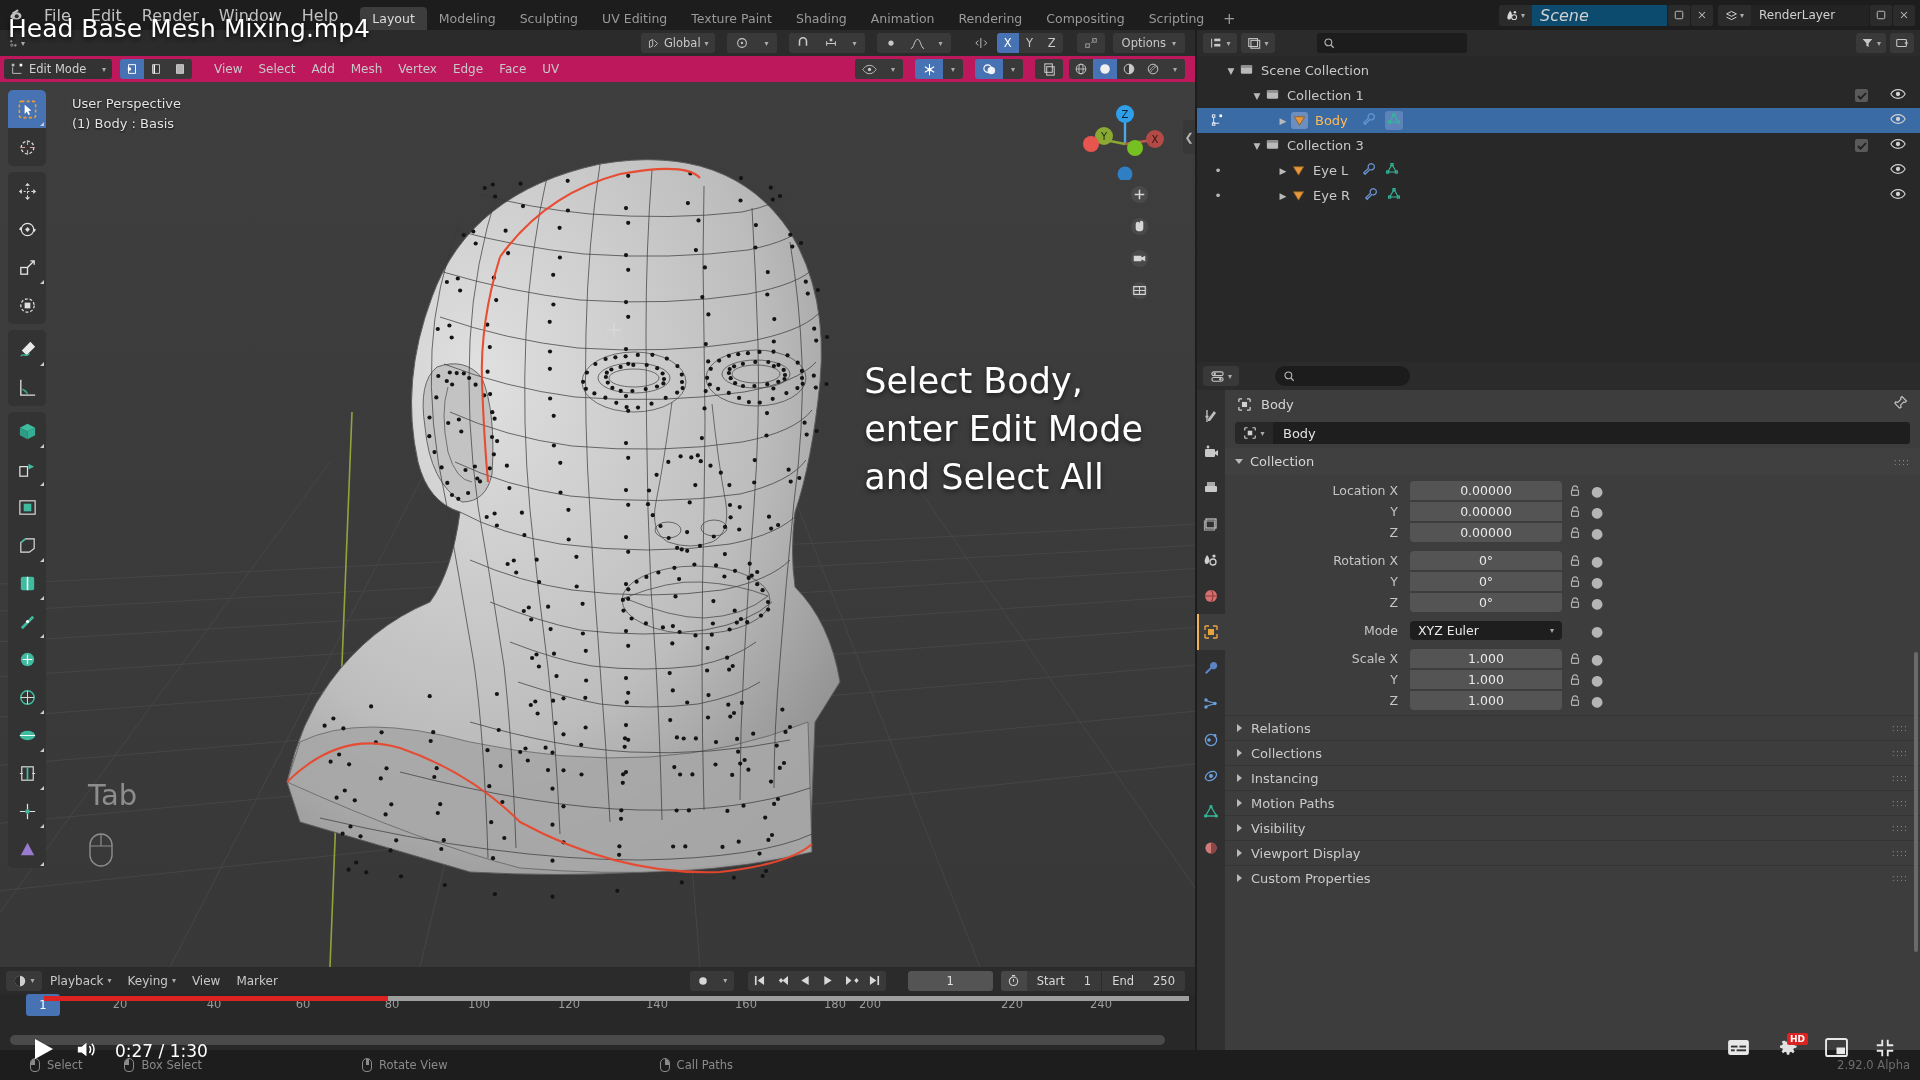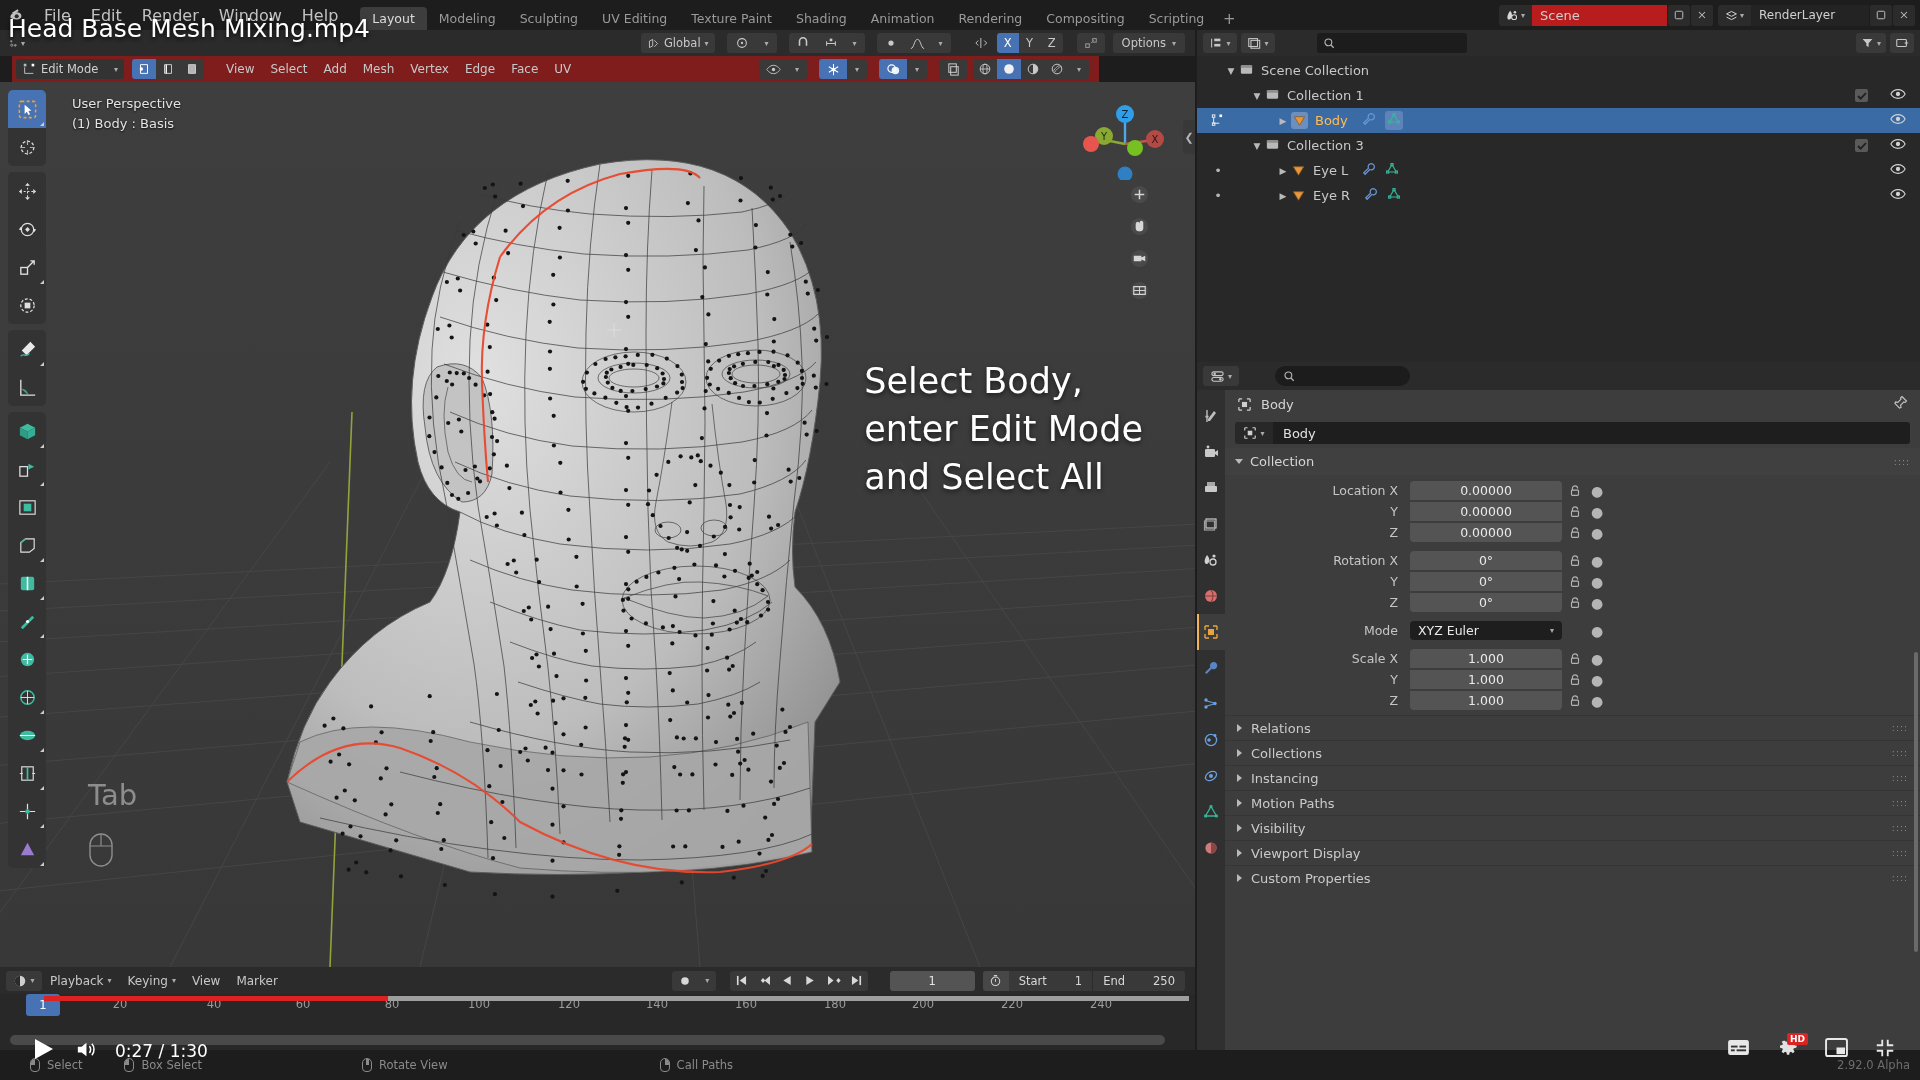--- a/index.html
+++ b/index.html
@@ -19,32 +19,32 @@
   .wsp-tabs{ display:flex; align-items:flex-end; height:30px; margin-left:12px; }
   .wsp-tab{ height:23px; padding:0 12px; display:flex; align-items:center;
     font-size:12.5px; color:#9a9a9a; border-radius:4px 4px 0 0; }
   .wsp-tab.active{ background:#3d3d3d; color:#dcdcdc; }
   .wsp-plus{ height:23px; width:26px; display:flex;align-items:center;justify-content:center;
     color:#9a9a9a; font-size:15px; }
   .topbar-right{ position:absolute; right:0; top:0; height:30px; display:flex; align-items:center; }
   .scene-widget{ display:flex; align-items:center; height:21px; margin-right:5px; }
   .scene-icon-btn{ width:33px;height:21px;background:#2b2b2b;border-radius:3px 0 0 3px;
     display:flex;align-items:center;justify-content:center;gap:2px;}
-  .scene-field{ width:135px;height:21px;background:#b91c1c;color:#d0d0d0;font-size:13px;
-    display:flex;align-items:center;padding-left:8px;}
+  .scene-field{ width:135px;height:21px;background:#0c4a6e;color:#d0d0d0;font-size:16px;
+    display:flex;align-items:center;padding-left:8px;font-style:italic;}
   .mini-btn{width:22px;height:21px;background:#2b2b2b;display:flex;align-items:center;
     justify-content:center;margin-left:1px;border-radius:2px;}
   .layer-field{ width:118px;height:21px;background:#232323;color:#d0d0d0;font-size:12px;
     display:flex;align-items:center;padding-left:8px;}
 
   
   .vp-header1{ position:absolute; left:0; top:30px; width:1195px; height:26px;
     background:#2b2b2b; display:flex; align-items:center; padding:0 4px; }
-  .vp-header2{ position:absolute; left:12px; top:56px; width:1087px; height:26px;
-    background:#7f1d1d; display:flex; align-items:center; padding:0 4px; }
+  .vp-header2{ position:absolute; left:0; top:56px; width:1195px; height:26px;
+    background:#be185d; display:flex; align-items:center; padding:0 4px; }
   .hdr-btn{ height:20px; min-width:20px; display:flex;align-items:center;justify-content:center;
     background:#393939; border-radius:3px; color:#c8c8c8; font-size:11.5px; padding:0 5px; }
   .hdr-group{ display:flex; align-items:center; margin-right:6px; }
   .hdr-group > .hdr-btn{ border-radius:0; margin:0; }
   .hdr-group > .hdr-btn:first-child{ border-radius:3px 0 0 3px; }
   .hdr-group > .hdr-btn:last-child{ border-radius:0 3px 3px 0; }
   .hdr-btn.sel{ background:#4772b3; color:#fff; }
   .hdr-btn.on{ background:#4772b3; }
   .mode-select{ height:20px; width:108px; background:#333; border-radius:3px;
     display:flex; align-items:center; color:#d0d0d0; font-size:11.5px; padding:0 6px; gap:5px; }
@@ -109,21 +109,21 @@
   .pb-btn:first-child{ border-radius:3px 0 0 3px; }
   .pb-btn:last-child{ border-radius:0 3px 3px 0; }
   .frame-field{ width:85px;height:20px; background:#545454; border-radius:3px;
     display:flex;align-items:center;justify-content:center;
     color:#e6e6e6; font-size:11.5px; }
   .se-group{ display:flex; align-items:center; height:20px; background:#393939;
     border-radius:3px; overflow:hidden; }
   .se-icon{ width:26px;height:20px; background:#474747; display:flex;
     align-items:center;justify-content:center; }
   .se-cell{ height:20px; padding:0 10px; display:flex;align-items:center;
-    gap:28px; color:#d8d8d8; font-size:11.5px; background:#393939;}
+    gap:19px; color:#d8d8d8; font-size:11.5px; background:#393939;}
   .se-cell + .se-cell{ border-left:1px solid #2b2b2b; }
 
   
   .statusbar{ position:absolute; left:0; top:1050px; width:1920px; height:30px;
     background:#1d1d1d; display:flex; align-items:center; padding-left:30px; }
   .status-item{ display:flex;align-items:center; gap:7px; margin-right:42px;
     color:#8a8a8a; font-size:11.5px; }
   .mouse-ico{ width:10px;height:14px;border:1.3px solid #8a8a8a;border-radius:5px 5px 4px 4px;
     position:relative; }
   .mouse-ico.l:before{ content:''; position:absolute; left:-0.3px;top:-0.3px;width:4px;height:6px;
@@ -1352,21 +1352,21 @@
       <div id="tl-ticks">
           <div class="tl-tick" style="left:120px">20</div>
           <div class="tl-tick" style="left:214px">40</div>
           <div class="tl-tick" style="left:303px">60</div>
           <div class="tl-tick" style="left:392px">80</div>
           <div class="tl-tick" style="left:479px">100</div>
           <div class="tl-tick" style="left:569px">120</div>
           <div class="tl-tick" style="left:657px">140</div>
           <div class="tl-tick" style="left:746px">160</div>
           <div class="tl-tick" style="left:835px">180</div>
-          <div class="tl-tick" style="left:923px">200</div>
+          <div class="tl-tick" style="left:870px">200</div>
           <div class="tl-tick" style="left:1012px">220</div>
           <div class="tl-tick" style="left:1101px">240</div>
         </div>
       <div class="tl-playhead" style="left:26px;">1</div>
     </div>
     <div class="tl-scrollbar" style="width:1155px;"></div>
   </div>
 
   <div style="position:absolute;left:44px;top:996px;width:1145px;height:5px;background:#9e9e9e;z-index:40;">
     <div id="vid-prog" style="height: 5px; background: rgb(221, 34, 34); width: 30%;"></div>

